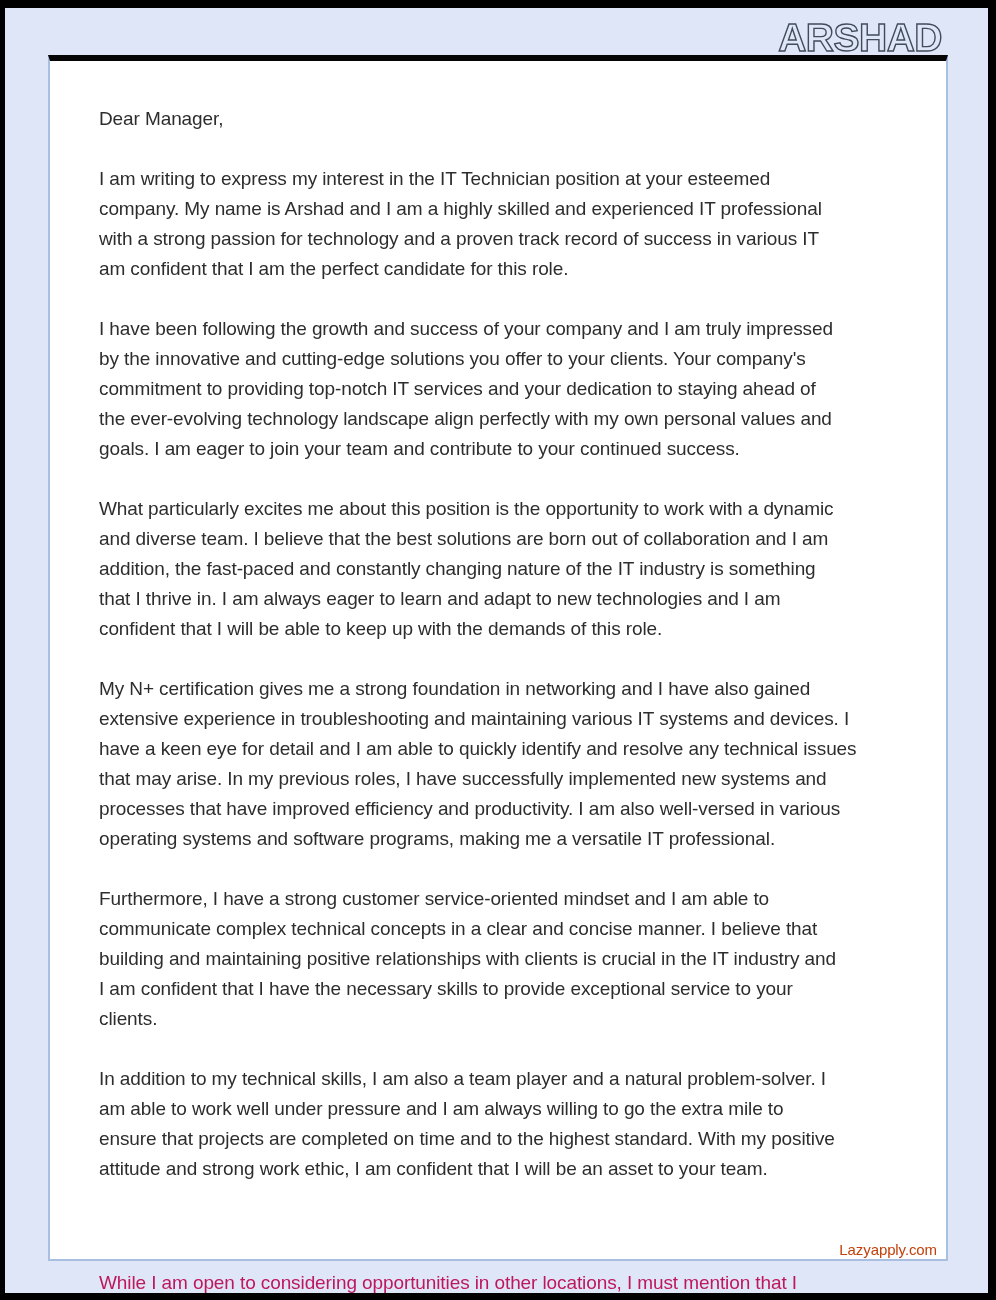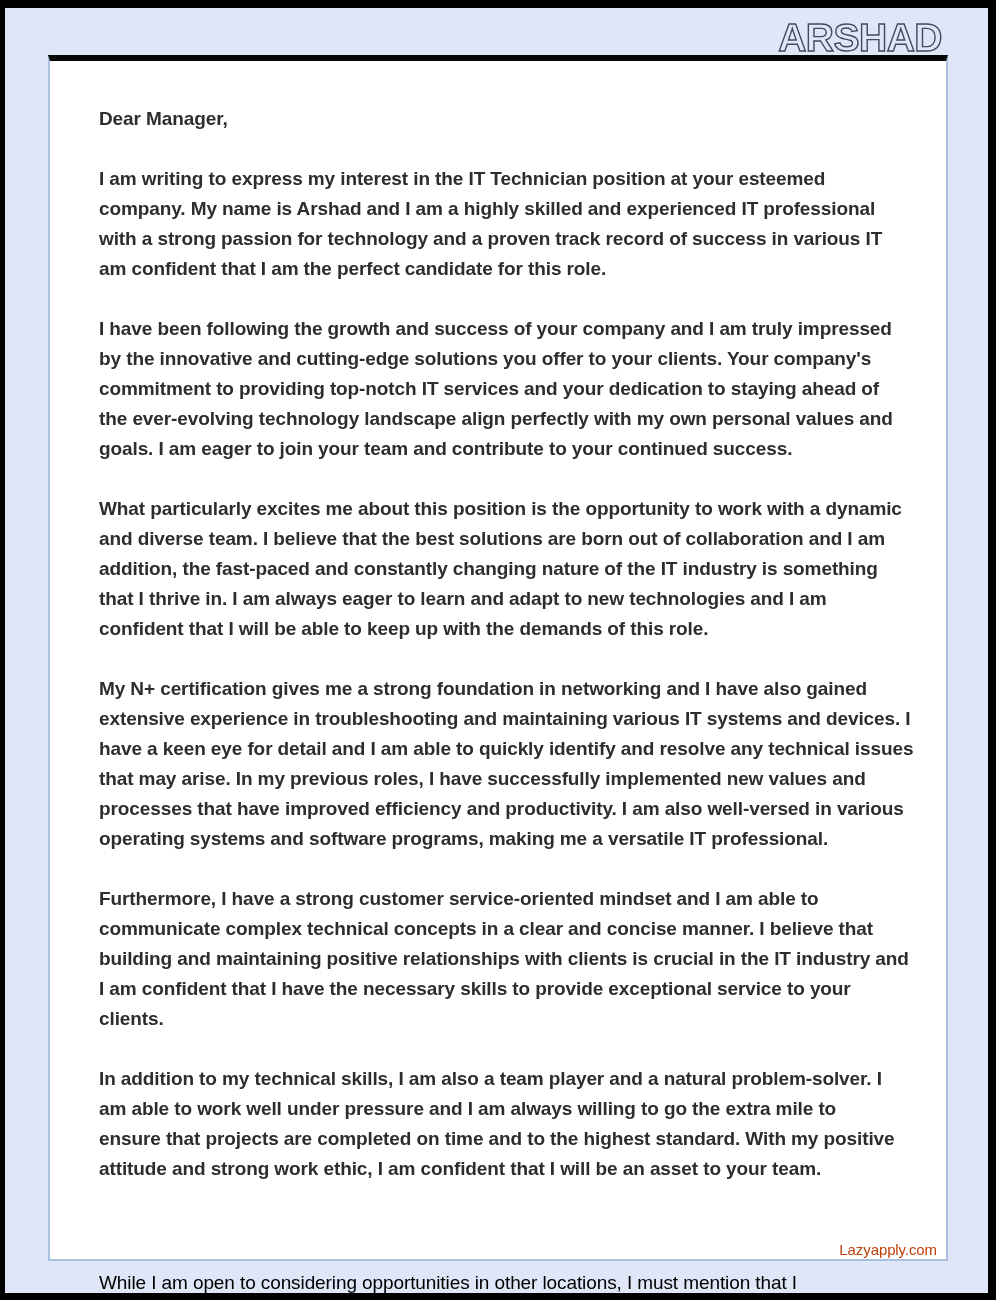--- a/index.html
+++ b/index.html
@@ -44,21 +44,21 @@
   .letter-content {
     position: absolute;
     left: 0;
     top: 0;
     right: 0;
     padding: 43px 38px 0 49px;
   }
   .line, .greeting {
     font-size: 19px;
     line-height: 30px;
-    font-weight: 700;
+    font-weight: 400;
     letter-spacing: -0.1px;
     color: #2d2d2d;
     white-space: nowrap;
   }
   .greeting {
     margin-bottom: 30px;
   }
   .para {
     margin-bottom: 30px;
   }
@@ -72,21 +72,21 @@
     color: #c2410c;
   }
   .overflow-line {
     position: absolute;
     left: 94px;
     top: 1260px;
     font-size: 19px;
     line-height: 30px;
     font-weight: 300;
     letter-spacing: -0.1px;
-    color: #000000;
+    color: #be185d;
     white-space: nowrap;
   }
 </style>
 </head>
 <body>
 
 <div class="canvas">
 
   <svg class="brand-name-svg" width="230" height="50" viewBox="0 0 230 50">
     <text x="228" y="41" text-anchor="end" font-family="Liberation Sans, DejaVu Sans, sans-serif" font-size="39" font-weight="600" letter-spacing="-0.5" fill="none" stroke="#414b59" stroke-width="1.4">ARSHAD</text>
@@ -117,21 +117,21 @@
         <div class="line">and diverse team. I believe that the best solutions are born out of collaboration and I am</div>
         <div class="line">addition, the fast-paced and constantly changing nature of the IT industry is something</div>
         <div class="line">that I thrive in. I am always eager to learn and adapt to new technologies and I am</div>
         <div class="line">confident that I will be able to keep up with the demands of this role.</div>
       </div>
 
       <div class="para">
         <div class="line">My N+ certification gives me a strong foundation in networking and I have also gained</div>
         <div class="line">extensive experience in troubleshooting and maintaining various IT systems and devices. I</div>
         <div class="line">have a keen eye for detail and I am able to quickly identify and resolve any technical issues</div>
-        <div class="line">that may arise. In my previous roles, I have successfully implemented new values and</div>
+        <div class="line">that may arise. In my previous roles, I have successfully implemented new systems and</div>
         <div class="line">processes that have improved efficiency and productivity. I am also well-versed in various</div>
         <div class="line">operating systems and software programs, making me a versatile IT professional.</div>
       </div>
 
       <div class="para">
         <div class="line">Furthermore, I have a strong customer service-oriented mindset and I am able to</div>
         <div class="line">communicate complex technical concepts in a clear and concise manner. I believe that</div>
         <div class="line">building and maintaining positive relationships with clients is crucial in the IT industry and</div>
         <div class="line">I am confident that I have the necessary skills to provide exceptional service to your</div>
         <div class="line">clients.</div>

